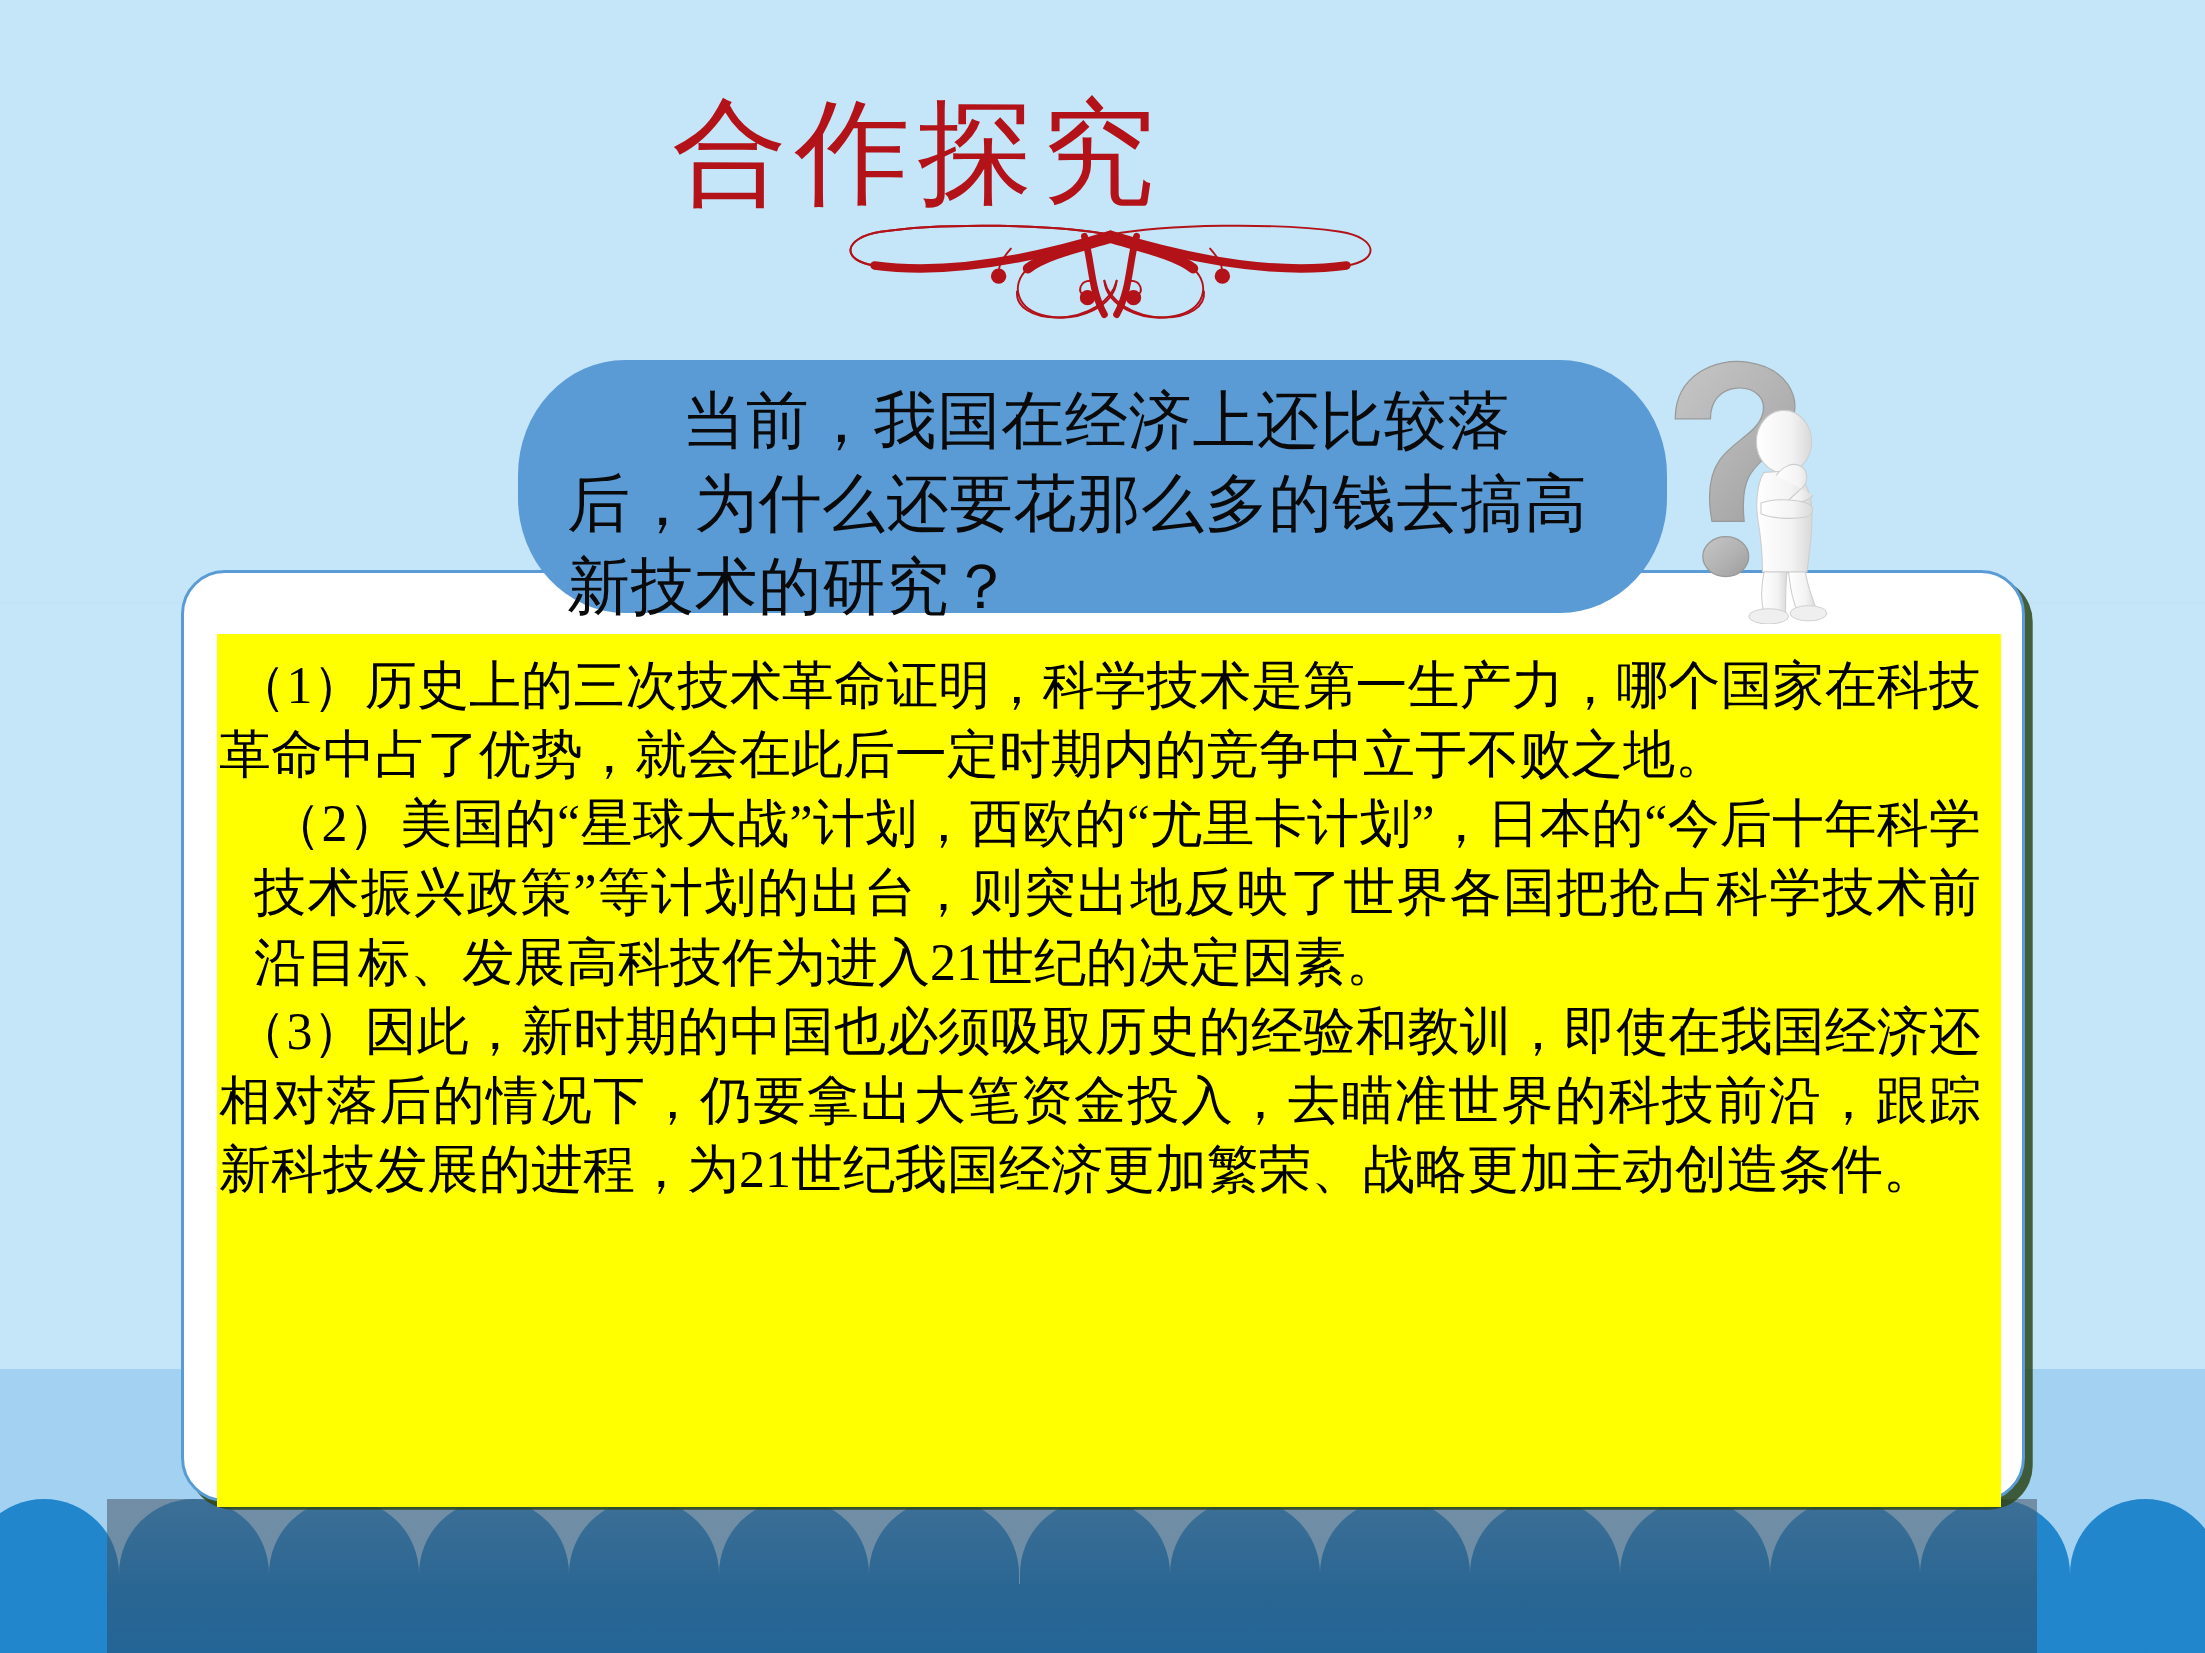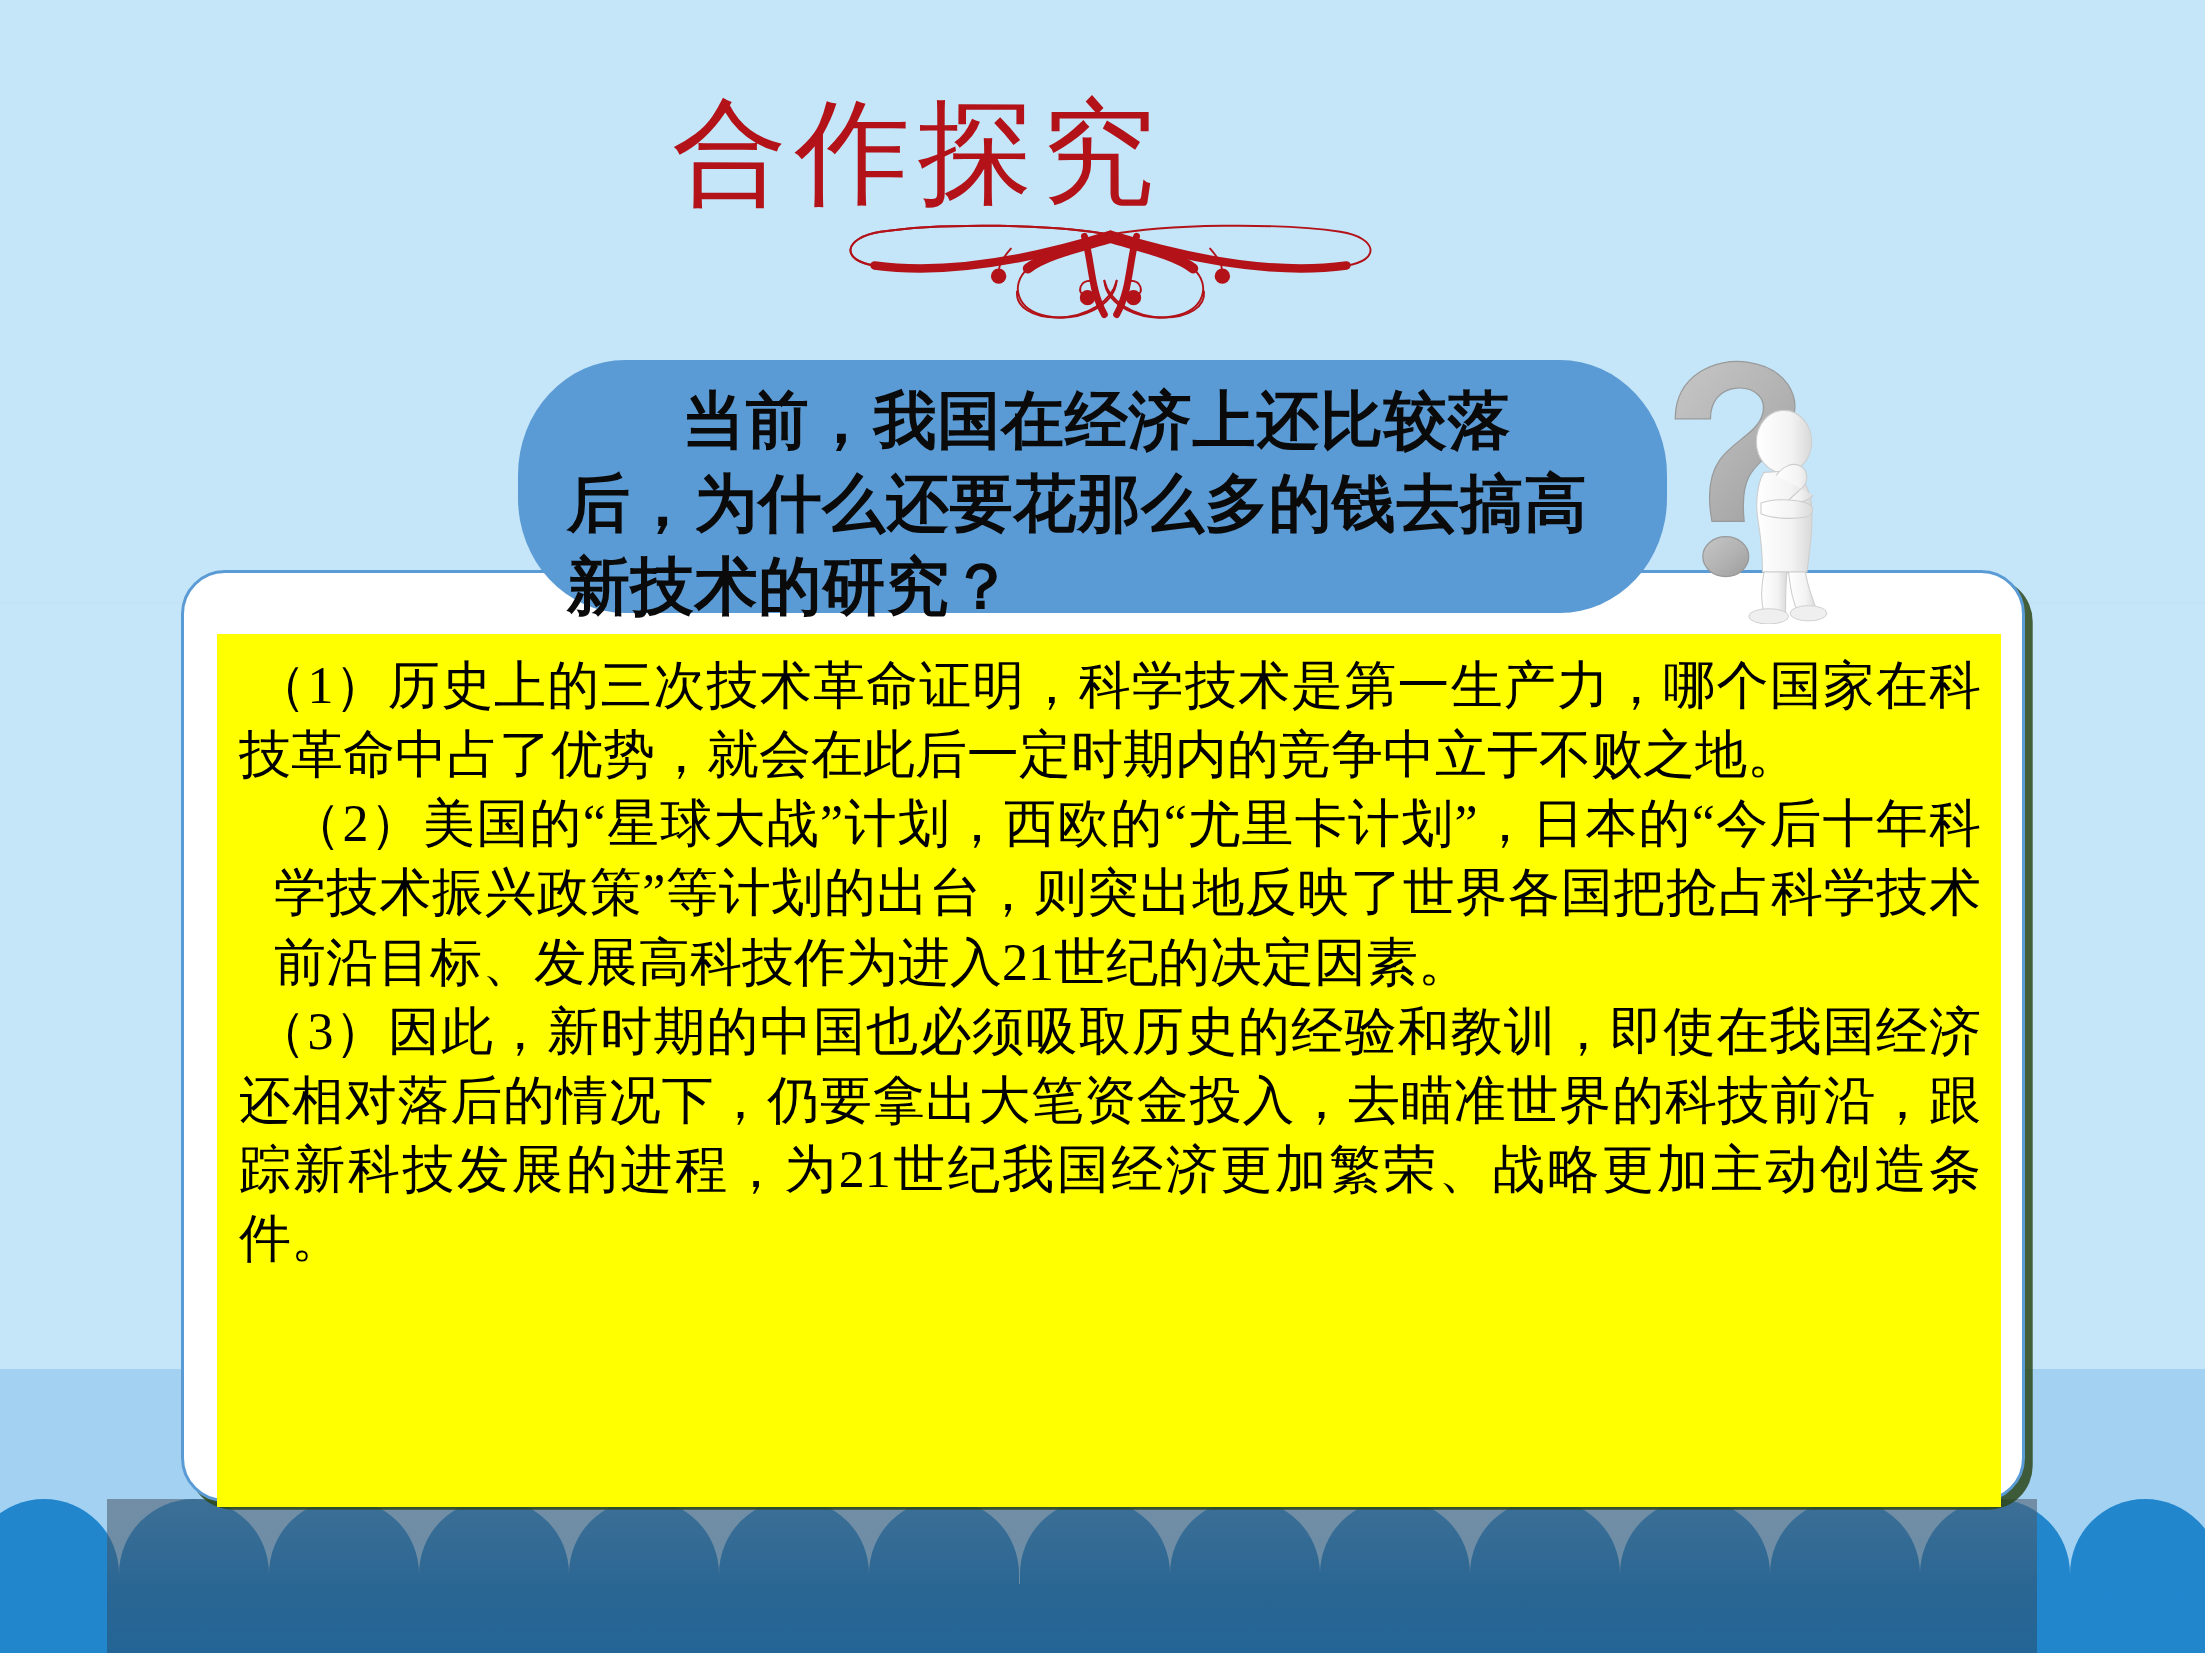--- a/index.html
+++ b/index.html
@@ -98,21 +98,21 @@
   }
   .bubble-text {
     position: absolute;
     left: 49px; top: 20px;
     width: 1064px;
     font-family: "Liberation Serif", "DejaVu Serif", serif;
     font-size: 63px;
     line-height: 1.32;
     color: #0a0a0a;
     text-indent: 115px;
-    font-weight: 700;
+    font-weight: 400;
     letter-spacing: 0.8px;
   }
 
   
   .qm-group {
     position: absolute;
     left: 1646px; top: 356px;
     width: 230px; height: 268px;
     z-index: 5;
   }
@@ -129,21 +129,21 @@
     z-index: 3;
   }
 
   
   .yellow-box {
     position: absolute;
     left: 217px; top: 634px;
     width: 1784px; height: 873px;
     background: #ffff00;
     z-index: 4;
-    padding: 17px 20px 0 22px;
+    padding: 17px 20px 0 2px;
   }
   .para {
     font-family: "Liberation Serif", "DejaVu Serif", serif;
     font-size: 52px;
     line-height: 1.33;
     color: #000000;
     text-align: justify;
     text-justify: inter-character;
     letter-spacing: 0px;
   }

